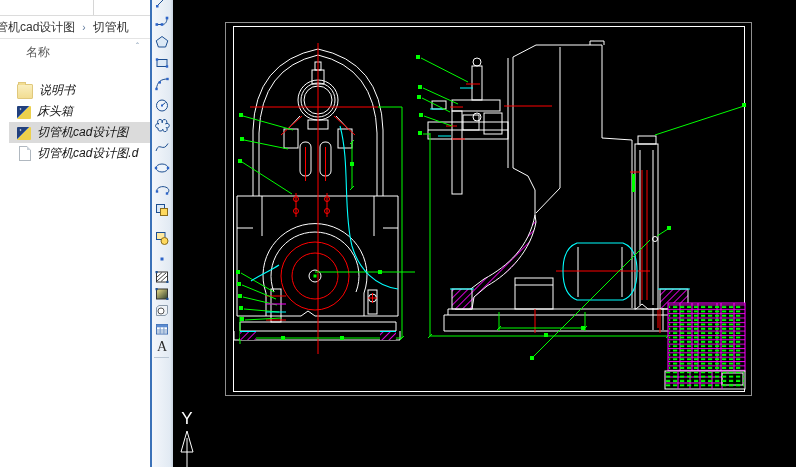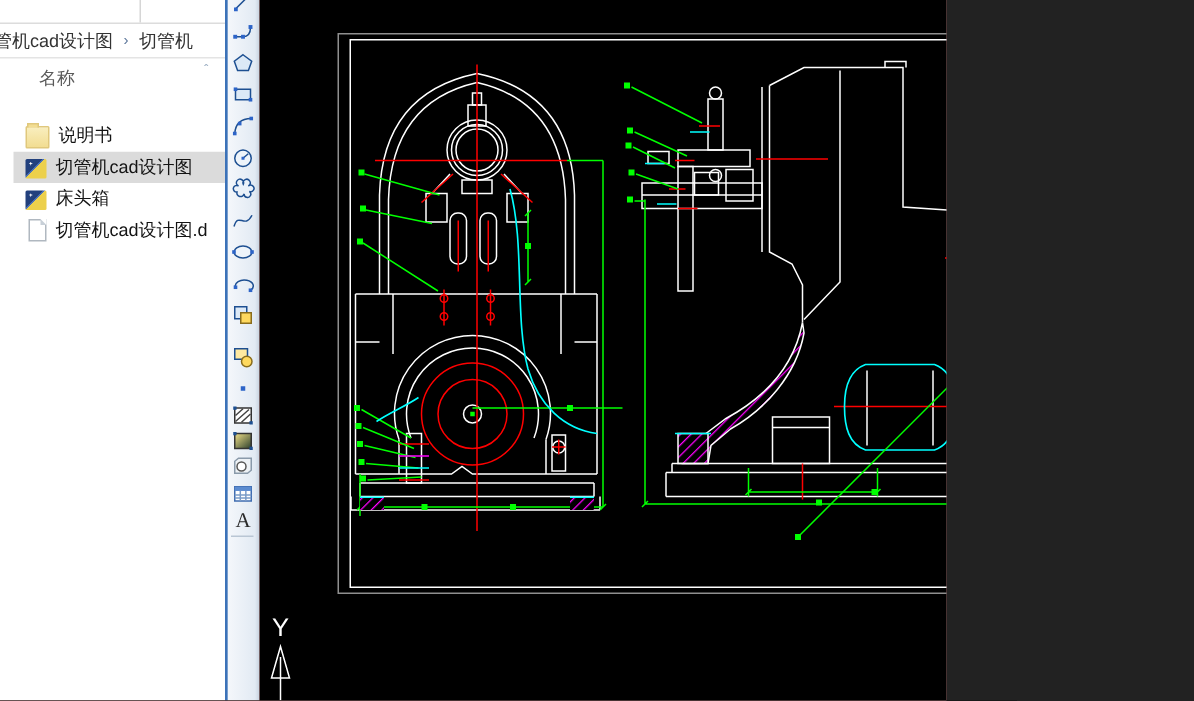--- a/index.html
+++ b/index.html
@@ -1,33 +1,33 @@
 <!DOCTYPE html>
 <html><head>
 <meta charset="utf-8">
 <style>
   html,body{margin:0;padding:0;background:#222;}
-  .screen{position:relative;width:631px;height:467px;overflow:hidden;background:#fca5a5;
+  .screen{position:relative;width:796px;height:467px;overflow:hidden;background:#404040;
           font-family:"Liberation Sans","DejaVu Sans",sans-serif;}
   
   .explorer{position:absolute;left:0;top:0;width:150px;height:467px;background:#fff;}
   .topbar{position:absolute;left:0;top:0;width:150px;height:15px;background:#fff;border-bottom:1px solid #dcdcdc;}
   .topbar .vdiv{position:absolute;left:93px;top:0;width:1px;height:15px;background:#d6d6d6;}
   .breadcrumb{position:absolute;left:0;top:16px;width:150px;height:22px;display:flex;align-items:center;
               font-size:12px;color:#333;white-space:nowrap;overflow:hidden;border-bottom:1px solid #e4e4e4;}
   .crumb-parent{margin-left:-4px;}
   .crumb-chevron{color:#5e789c;font-size:10px;margin:0 7px;}
   .colheader{position:absolute;left:0;top:39px;width:150px;height:22px;font-size:12px;color:#5a5a5a;text-align:center;}
   .colheader .label{position:absolute;left:26px;top:5px;}
   .colheader .caret{position:absolute;left:136px;top:2px;color:#8aa0b8;font-size:9px;}
   .filelist{position:absolute;left:0;top:80px;width:150px;}
   .fitem{position:relative;height:21px;display:flex;align-items:center;font-size:12px;color:#141414;
          padding-left:17px;white-space:nowrap;overflow:hidden;cursor:default;}
   .fitem.selected::before{content:'';position:absolute;left:9px;right:0;top:0;bottom:0;background:#dbdbdb;}
-  .fitem>*{position:relative;}
+  .fitem>*{position:relative;font-style:italic;}
   .fico{width:14px;height:13px;margin-right:6px;flex:none;position:relative;}
   .fico.folder{background:linear-gradient(#f9eebe,#f2dd92);border:1px solid #e0c87c;border-radius:1px;margin-top:1px;}
   .fico.folder::before{content:'';position:absolute;left:0;top:-3px;width:6px;height:2px;background:#f2dd92;border:1px solid #e0c87c;border-bottom:none;}
   .fico.file{width:10px;height:13px;background:#fff;border:1px solid #b0b8c0;margin-left:2px;}
   .fico.file::before{content:'';position:absolute;right:-1px;top:-1px;border-style:solid;border-width:0 4px 4px 0;border-color:transparent #fff #c8d0d8 transparent;}
   .fico.dwg{background:linear-gradient(135deg,#22407d 0 42%,#4a6fb4 42% 47%,#ecd04c 47% 100%);border-radius:1px;margin-top:1px;}
   .fico.dwg::before{content:'';position:absolute;left:2px;top:2px;width:3px;height:3px;background:#fff;
         clip-path:polygon(50% 0,62% 38%,100% 50%,62% 62%,50% 100%,38% 62%,0 50%,38% 38%);}
   
   .drawbar{position:absolute;left:150px;top:0;width:23px;height:467px;
@@ -58,27 +58,27 @@
     <div class="colheader">
       <span class="label">名称</span>
       <span class="caret">ˆ</span>
     </div>
 
     <div class="filelist">
       <div class="fitem">
           <span class="fico folder"></span>
           <span>说明书</span>
         </div>
+      <div class="fitem">
+          <span class="fico dwg"></span>
+          <span>床头箱</span>
+        </div>
       <div class="fitem selected">
           <span class="fico dwg"></span>
           <span>切管机cad设计图</span>
-        </div>
-      <div class="fitem">
-          <span class="fico dwg"></span>
-          <span>床头箱</span>
         </div>
       <div class="fitem">
           <span class="fico file"></span>
           <span>切管机cad设计图.d</span>
         </div>
     </div>
   </div>
 
   <div class="drawbar">
     <div class="tool" style="top:-8px">

